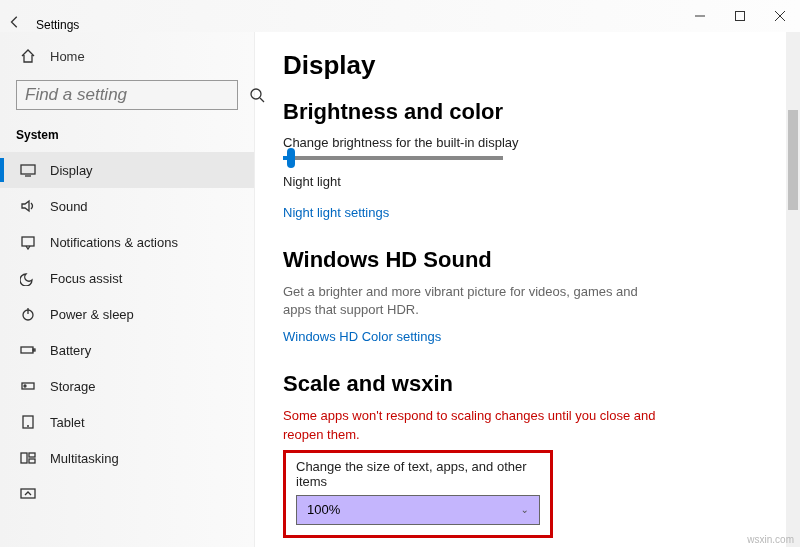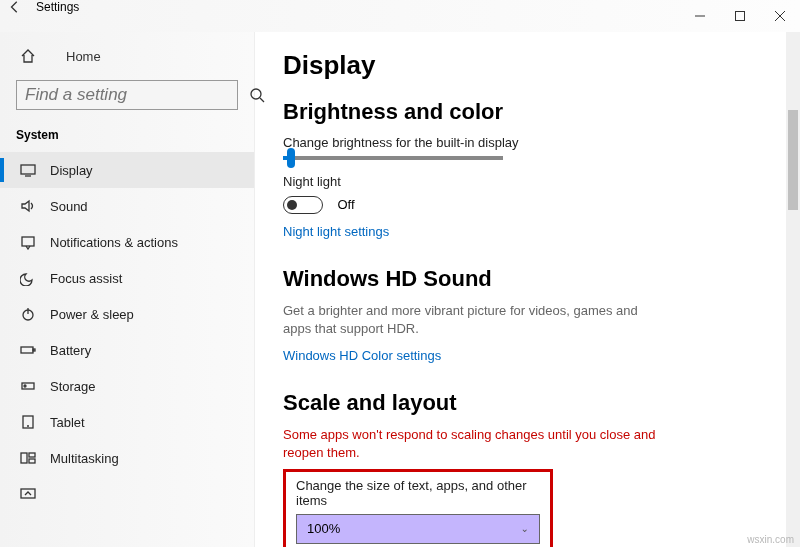--- a/index.html
+++ b/index.html
@@ -1,24 +1,24 @@
 <!DOCTYPE html>
 <html><head>
 <meta charset="utf-8">
 <style>
   * { box-sizing: border-box; margin: 0; padding: 0; font-family: "Segoe UI", Arial, sans-serif; }
   body { width: 800px; height: 547px; overflow: hidden; background: #fff; position: relative; }
-  .titlebar { height: 32px; display: flex; align-items: flex-start; background: linear-gradient(to right,#f5f5f5,#fdfdfd); }
+  .titlebar { height: 32px; display: flex; align-items: flex-end; background: linear-gradient(to right,#f5f5f5,#fdfdfd); }
   .titlebar .back { width: 30px; text-align: center; font-size: 14px; color:#333; }
   .titlebar .title { font-size: 12px; color:#000; padding-left: 6px; }
   .winctrl { margin-left:auto; display:flex; }
   .winctrl div { width: 40px; height:32px; display:flex; align-items:center; justify-content:center; font-size:12px; color:#333;}
   .body { display:flex; height: 515px; }
   .sidebar { width: 255px; background: linear-gradient(to right,#f3f3f3,#fafafa); border-right:1px solid #eee; padding-top:6px; position:relative;}
-  .home { display:flex; align-items:center; height:36px; padding-left:20px; font-size:13px; color:#333; gap:30px;}
+  .home { display:flex; align-items:center; height:36px; padding-left:20px; font-size:13px; color:#333; gap:14px;}
   .search { margin: 6px 16px 10px 16px; height:30px; border:1px solid #999; display:flex; align-items:center; padding:0 8px; background:#f5f5f5;}
   .search input { flex:1; border:none; outline:none; background:transparent; font-size:17px; font-style:italic; color:#666;}
   .cat { font-weight:600; font-size:12px; padding:8px 16px 10px 16px; }
   .navitem { display:flex; align-items:center; height:36px; padding-left:20px; font-size:13px; color:#222; gap:14px; position:relative;}
   .navitem.active { background:#e8e8e8; }
   .navitem.active::before { content:""; position:absolute; left:0; top:6px; bottom:6px; width:4px; background:#0078d4;}
   .icon { width:16px; height:16px; display:inline-flex; align-items:center; justify-content:center; color:#333; }
   .icon svg { width:16px; height:16px; stroke:#333; fill:none; stroke-width:1.3; }
   .main { flex:1; padding: 18px 28px 0 28px; overflow:hidden; position:relative; }
   h1 { font-size:26px; font-weight:600; margin-bottom:18px; }
@@ -186,31 +186,27 @@
   <div class="main">
     <h1>Display</h1>
 
     <h2 style="margin-top:0">Brightness and color</h2>
     <div class="label">Change brightness for the built-in display</div>
     <div class="slider">
       <div class="fill"></div>
         <div class="thumb"></div>
     </div>
     <div class="label">Night light</div>
-    <div>
-      <span class="toggle"><span class="knob"></span></span>
-      <span class="togglelabel">Off</span>
-    </div>
     <a class="link" style="margin-top:10px">Night light settings</a>
 
     <h2>Windows HD Sound</h2>
     <div class="desc">Get a brighter and more vibrant picture for videos, games and apps that support HDR.</div>
     <a class="link">Windows HD Color settings</a>
 
-    <h2>Scale and layout</h2>
+    <h2>Scale and wsxin</h2>
     <div class="warn">Some apps won't respond to scaling changes until you close and reopen them.</div>
     <div class="selectbox-wrap">
       <div class="label">Change the size of text, apps, and other items</div>
       <div class="selectbox">
         <span>100%</span>
         <span class="chev">⌄</span>
       </div>
     </div>
     
     

